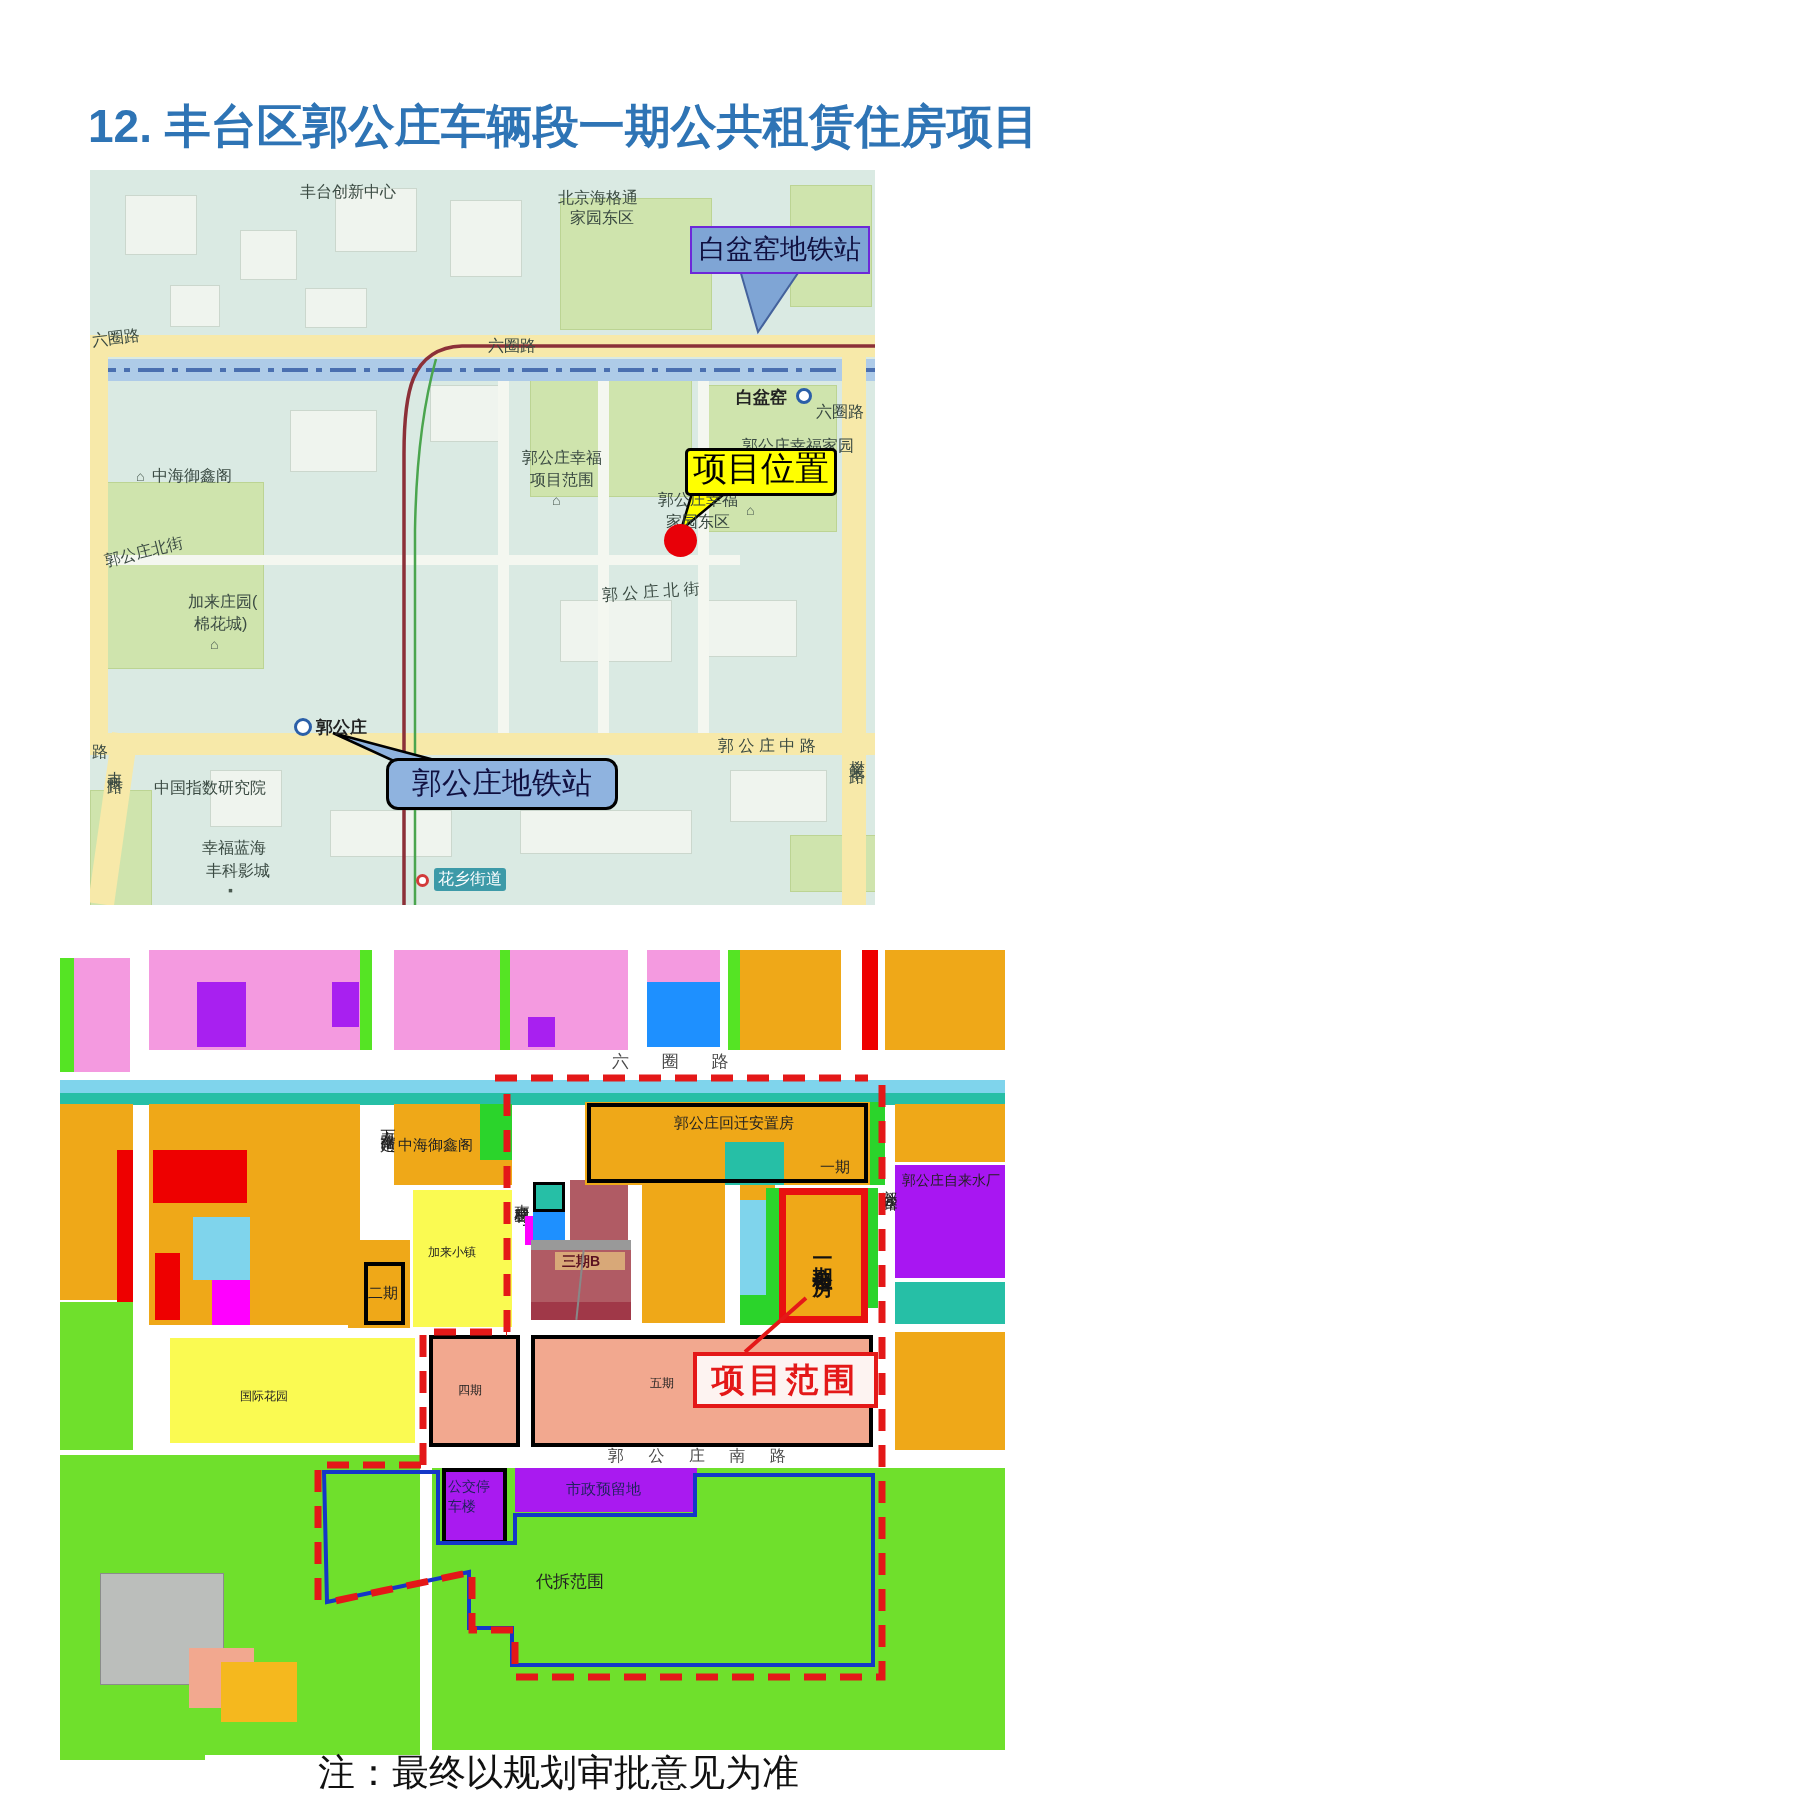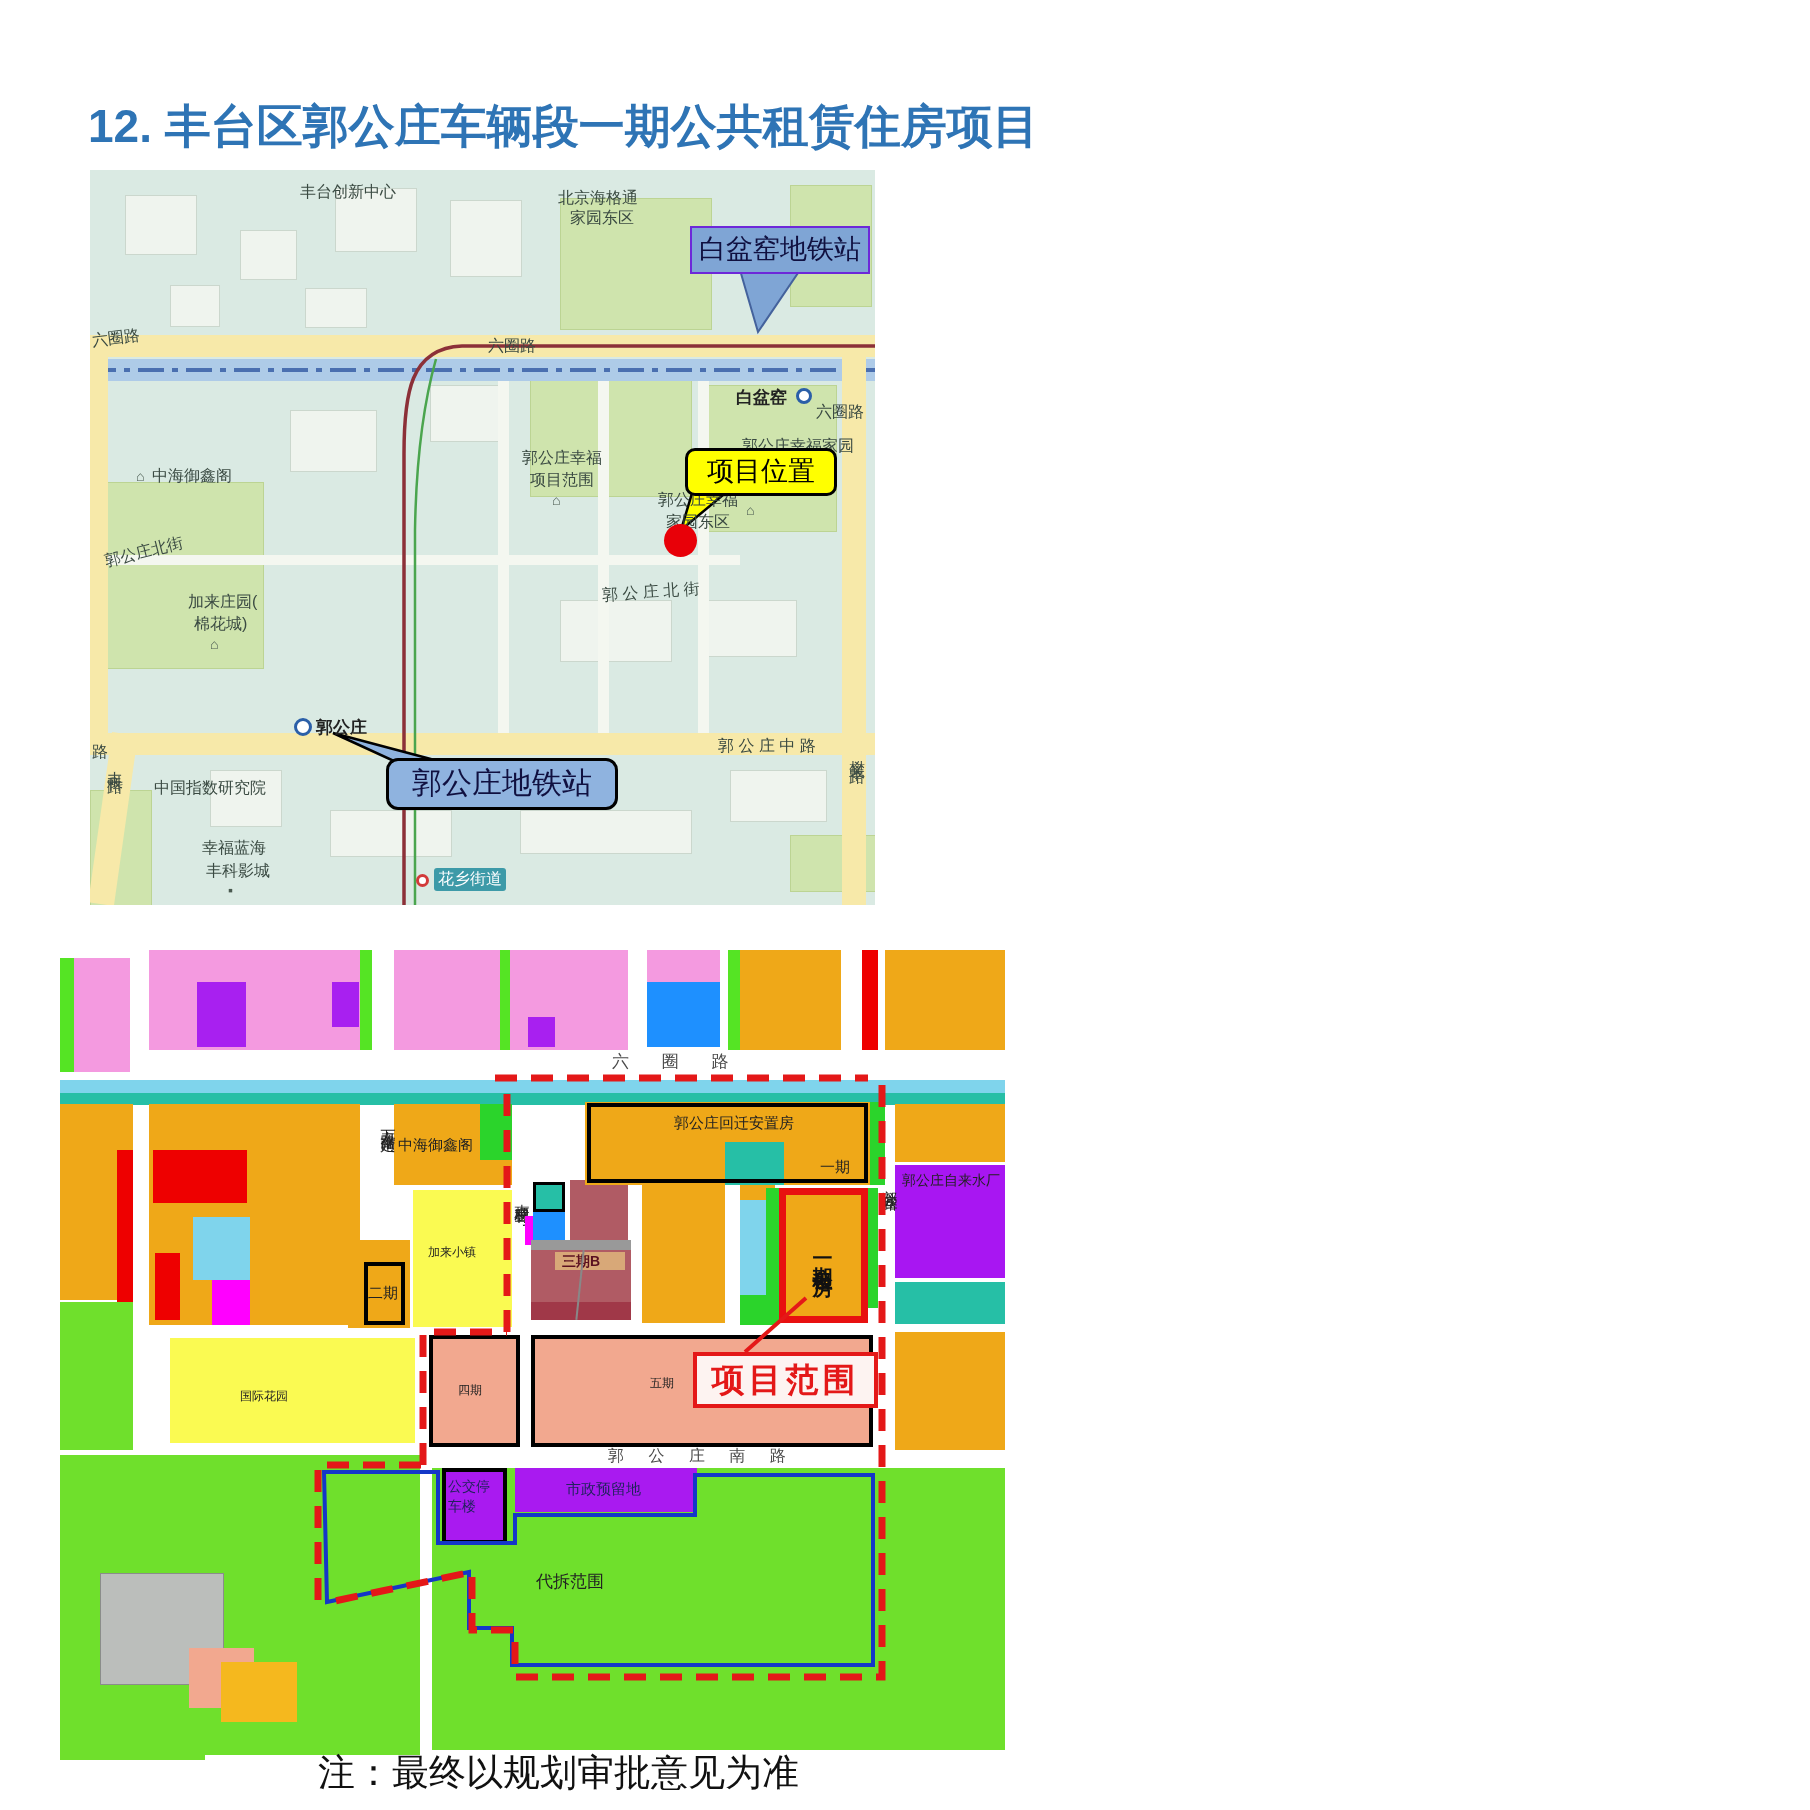--- a/index.html
+++ b/index.html
@@ -23,22 +23,22 @@
      background:repeating-linear-gradient(90deg,#4A6FB0 0 26px,transparent 26px 34px,#4A6FB0 34px 40px,transparent 40px 48px);}
   .mlabel{position:absolute;color:#3a4a42;font-size:16px;white-space:nowrap;}
   .mlabel2{position:absolute;color:#2c3a33;font-size:17px;white-space:nowrap;text-align:right;}
   .vtext{writing-mode:vertical-rl;text-orientation:upright;letter-spacing:4px;}
   .station-dot{position:absolute;width:16px;height:16px;border-radius:50%;background:#fff;
      border:3px solid #2b5fa8;box-sizing:border-box;}
   #red-dot{position:absolute;left:574px;top:354px;width:33px;height:33px;border-radius:50%;background:#E80008;}
   .callout-blue{position:absolute;background:#7FA5D5;border:2px solid #6d28d9;color:#101040;
      font-family:"DejaVu Serif",serif;font-size:27px;text-align:center;line-height:42px;}
   #callout-ggz{background:#8FB3DF;border:3px solid #000;border-radius:12px;font-size:30px;line-height:44px;}
-  #callout-yellow{position:absolute;background:#FFFF00;border:3px solid #000;border-radius:10px;color:#000;
-     font-family:Liberation Serif, serif;font-size:27px;text-align:center;line-height:40px;}
+  #callout-yellow{position:absolute;background:#FFFF00;border:3px solid #000;border-radius:5px;color:#000;
+     font-family:Liberation Mono, monospace;font-size:34px;text-align:center;line-height:40px;}
   .hx-badge{position:absolute;background:#3D9AA8;color:#fff;font-size:16px;border-radius:3px;
      padding:1px 4px;}
   .hx-ring{position:absolute;width:13px;height:13px;border-radius:50%;background:#fff;border:3px solid #d23a3a;box-sizing:border-box;}
   .house{position:absolute;font-size:14px;color:#4a5a50;}
   
   #pmap{position:absolute;left:60px;top:950px;width:950px;height:810px;background:#fff;overflow:hidden;}
   .pc{position:absolute;} 
   .pm-label{position:absolute;color:#222;font-size:12px;white-space:nowrap;font-family:"Liberation Sans",sans-serif;}
   .pm-road{position:absolute;color:#4a4a4a;font-size:17px;white-space:nowrap;letter-spacing:14px;}
   .blk-outline{position:absolute;border:4px solid #000;box-sizing:border-box;background:transparent;}

